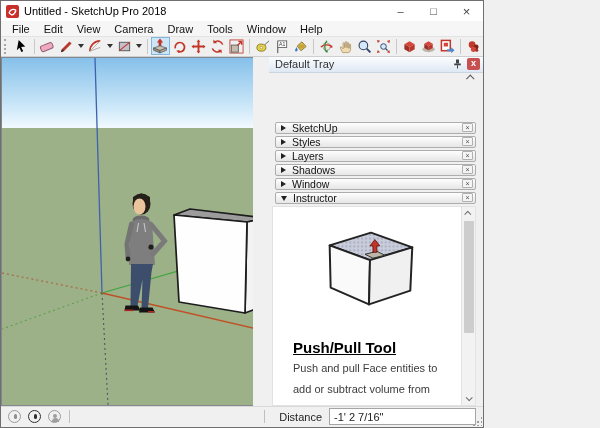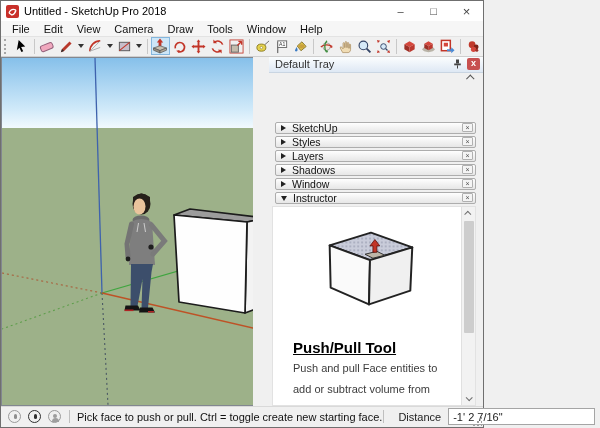--- a/index.html
+++ b/index.html
@@ -470,21 +470,20 @@
         <span class="dot"></span>
       </span>
     <span class="sb-ic dark">
         <span class="dot"></span>
       </span>
     <span class="sb-ic">
         <span class="head"></span>
         <span class="body"></span>
       </span>
     <span class="sb-sep"></span>
-    <span class="sb-msg">Pick face to push or pull.  Ctrl = toggle create new starting face.</span>
     <span class="sb-spacer"></span>
     <span class="sb-sep"></span>
     <span class="sb-label">Distance</span>
     <input class="sb-input" type="text" value="-1' 2 7/16&quot;" style="">
     <span class="grip"></span>
   </div>
 
 </div>
 
 </body></html>

